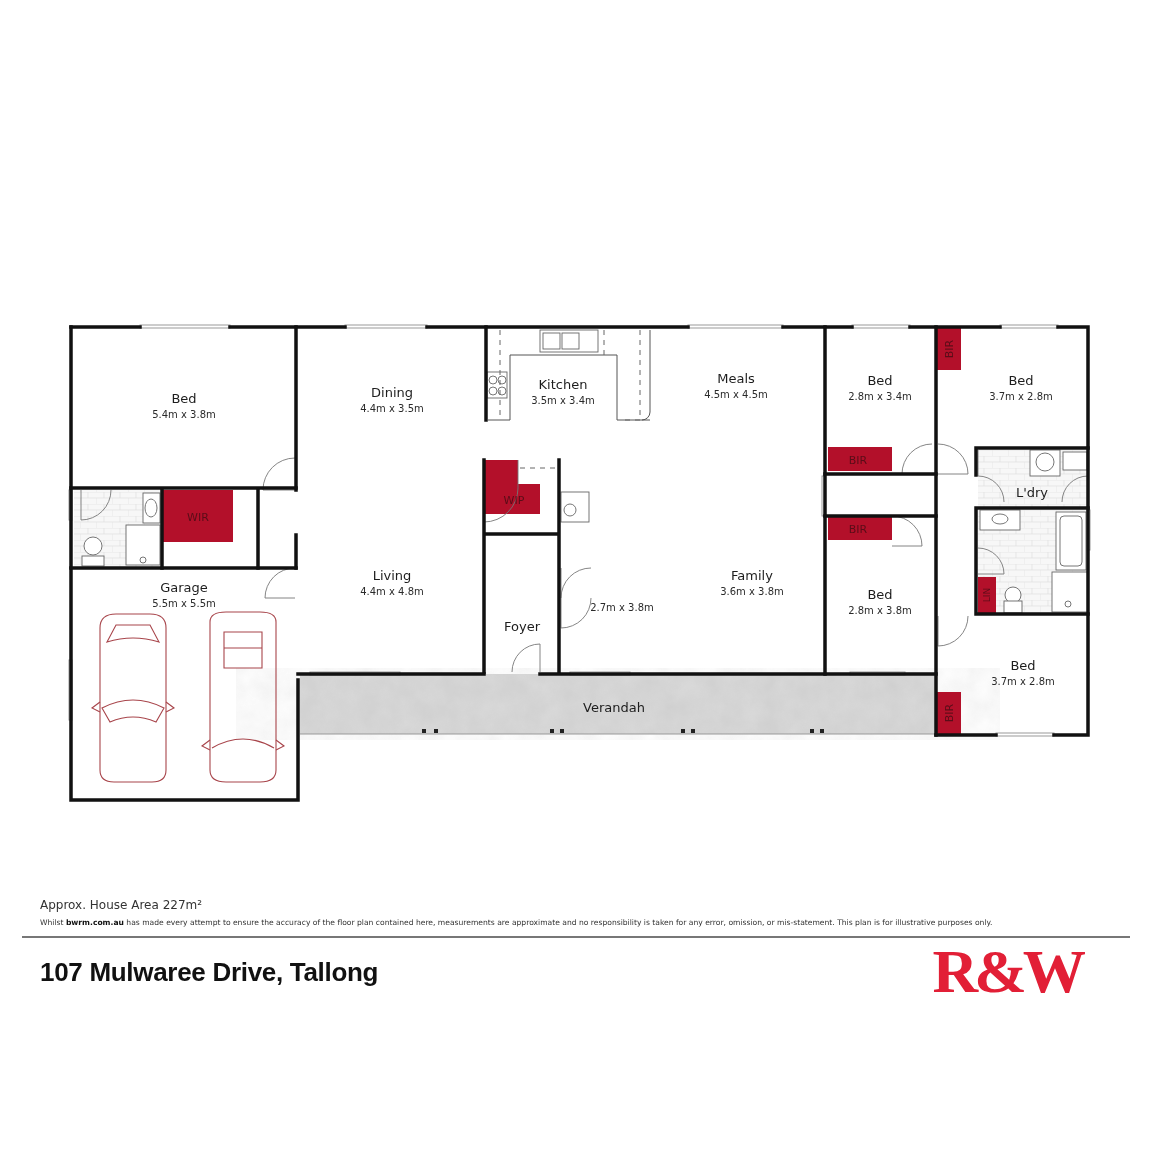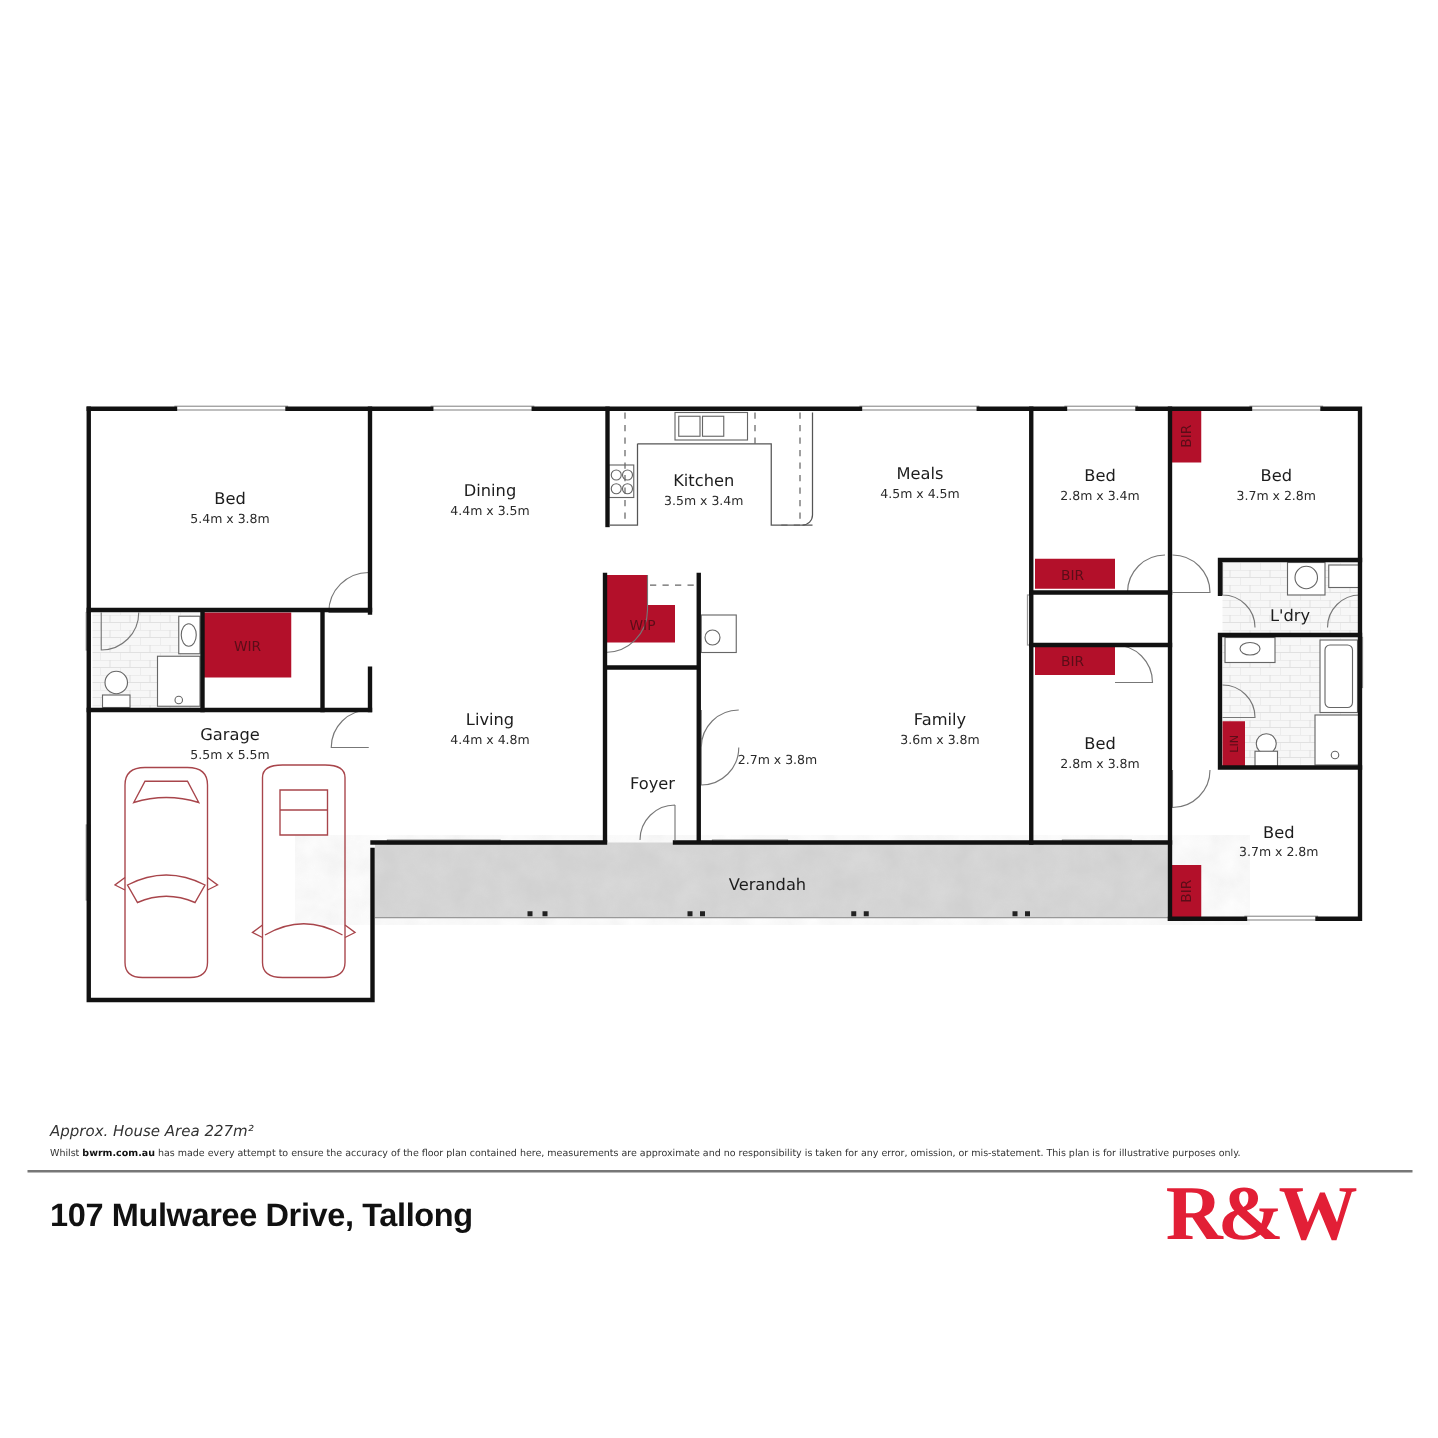--- a/index.html
+++ b/index.html
@@ -12,21 +12,21 @@
   .wall { stroke:#111; stroke-width:3.5; fill:none; stroke-linecap:square; }
   .thin { stroke:#555; stroke-width:1; fill:none; }
   .door { stroke:#777; stroke-width:0.9; fill:none; }
   .window { stroke:#999; stroke-width:1; fill:#fff; }
   .fixture { stroke:#666; stroke-width:0.9; fill:#fff; }
   .closet { fill:#b3102a; }
   .car { stroke:#a8454b; stroke-width:1.1; fill:none; }
   .dash { stroke:#666; stroke-width:1; stroke-dasharray:5 5; fill:none; }
 
   .footer-area { position:absolute; left:40px; top:898px; font-size:12px; color:#333;
-                 font-family:"DejaVu Sans", sans-serif;font-style:italic; }
+                 font-family:"DejaVu Sans", sans-serif; }
   .disclaimer { position:absolute; left:40px; top:918px; font-size:7.6px; color:#333;
                 font-family:"DejaVu Sans", sans-serif; white-space:nowrap;text-align:center; }
   .disclaimer b { font-weight:bold; color:#111; }
   .rule { position:absolute; left:22px; top:936px; width:1108px; height:2px; background:#777; }
   .address { position:absolute; left:40px; top:957px; font-size:26px; font-weight:bold; color:#111;
              font-family:"Liberation Sans", sans-serif; letter-spacing:-0.3px; }
   .logo { position:absolute; left:934px; top:940px; font-family:"Liberation Serif", serif;
           font-weight:bold; font-size:62px; color:#e21f36; letter-spacing:-4px; line-height:62px;
           transform:scaleX(1.02); }
 </style>

